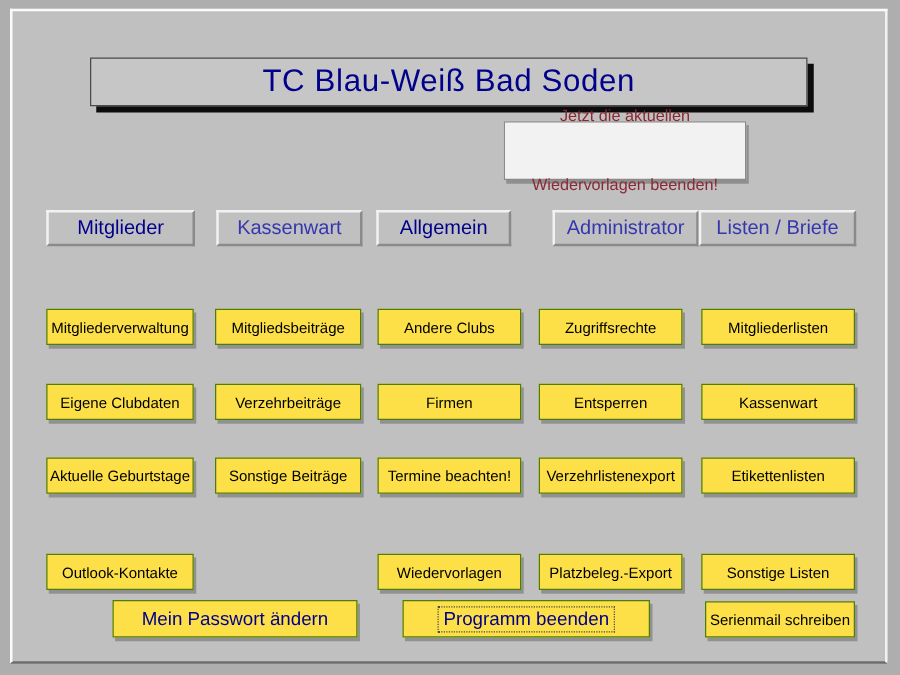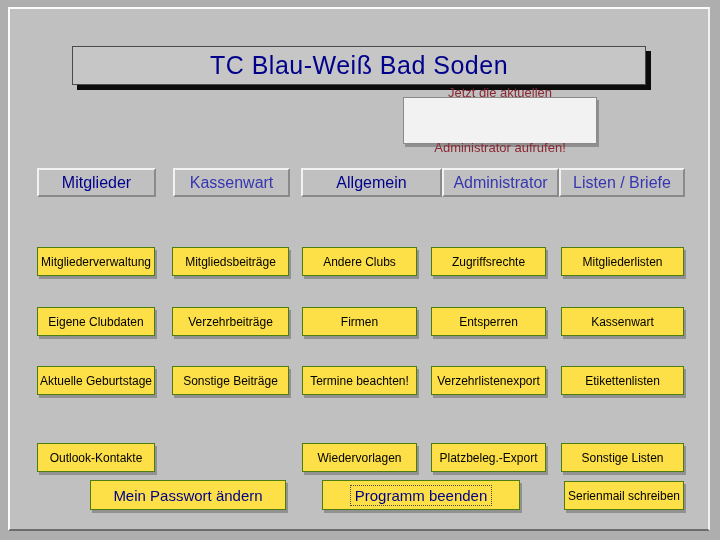--- a/index.html
+++ b/index.html
@@ -78,42 +78,42 @@
   }
 
   .c1 { left: 37px;  width: 118px; }
   .c2 { left: 172px; width: 117px; }
   .c3 { left: 302px; width: 115px; }
   .c4 { left: 431px; width: 115px; }
   .c5 { left: 561px; width: 123px; }
 
   .h1 { left: 37px;  width: 119px; }
   .h2 { left: 173px; width: 117px; }
-  .h3 { left: 301px; width: 141px; }
+  .h3 { left: 301px; width: 108px; }
   .h4 { left: 442px; width: 117px; }
   .h5 { left: 559px; width: 126px; }
 
   .r1 { top: 247px; }
   .r2 { top: 307px; }
   .r3 { top: 366px; }
   .r4 { top: 422px; margin-top: 21px; }
 </style>
 </head>
 <body>
 
 <div id="stage">
   <div class="panel"></div>
 
   <div class="title-banner">
     <span>TC Blau-Weiß Bad Soden</span>
   </div>
 
   <div class="reminder-btn">
     <span>Jetzt die aktuellen</span>
-    <span>Administrator aufrufen!</span>
+    <span>Wiedervorlagen beenden!</span>
   </div>
 
   <div class="cat-header h1 cat-dark">
       <span>Mitglieder</span>
     </div>
   <div class="cat-header h2 cat-light">
       <span>Kassenwart</span>
     </div>
   <div class="cat-header h3 cat-dark">
       <span>Allgemein</span>

